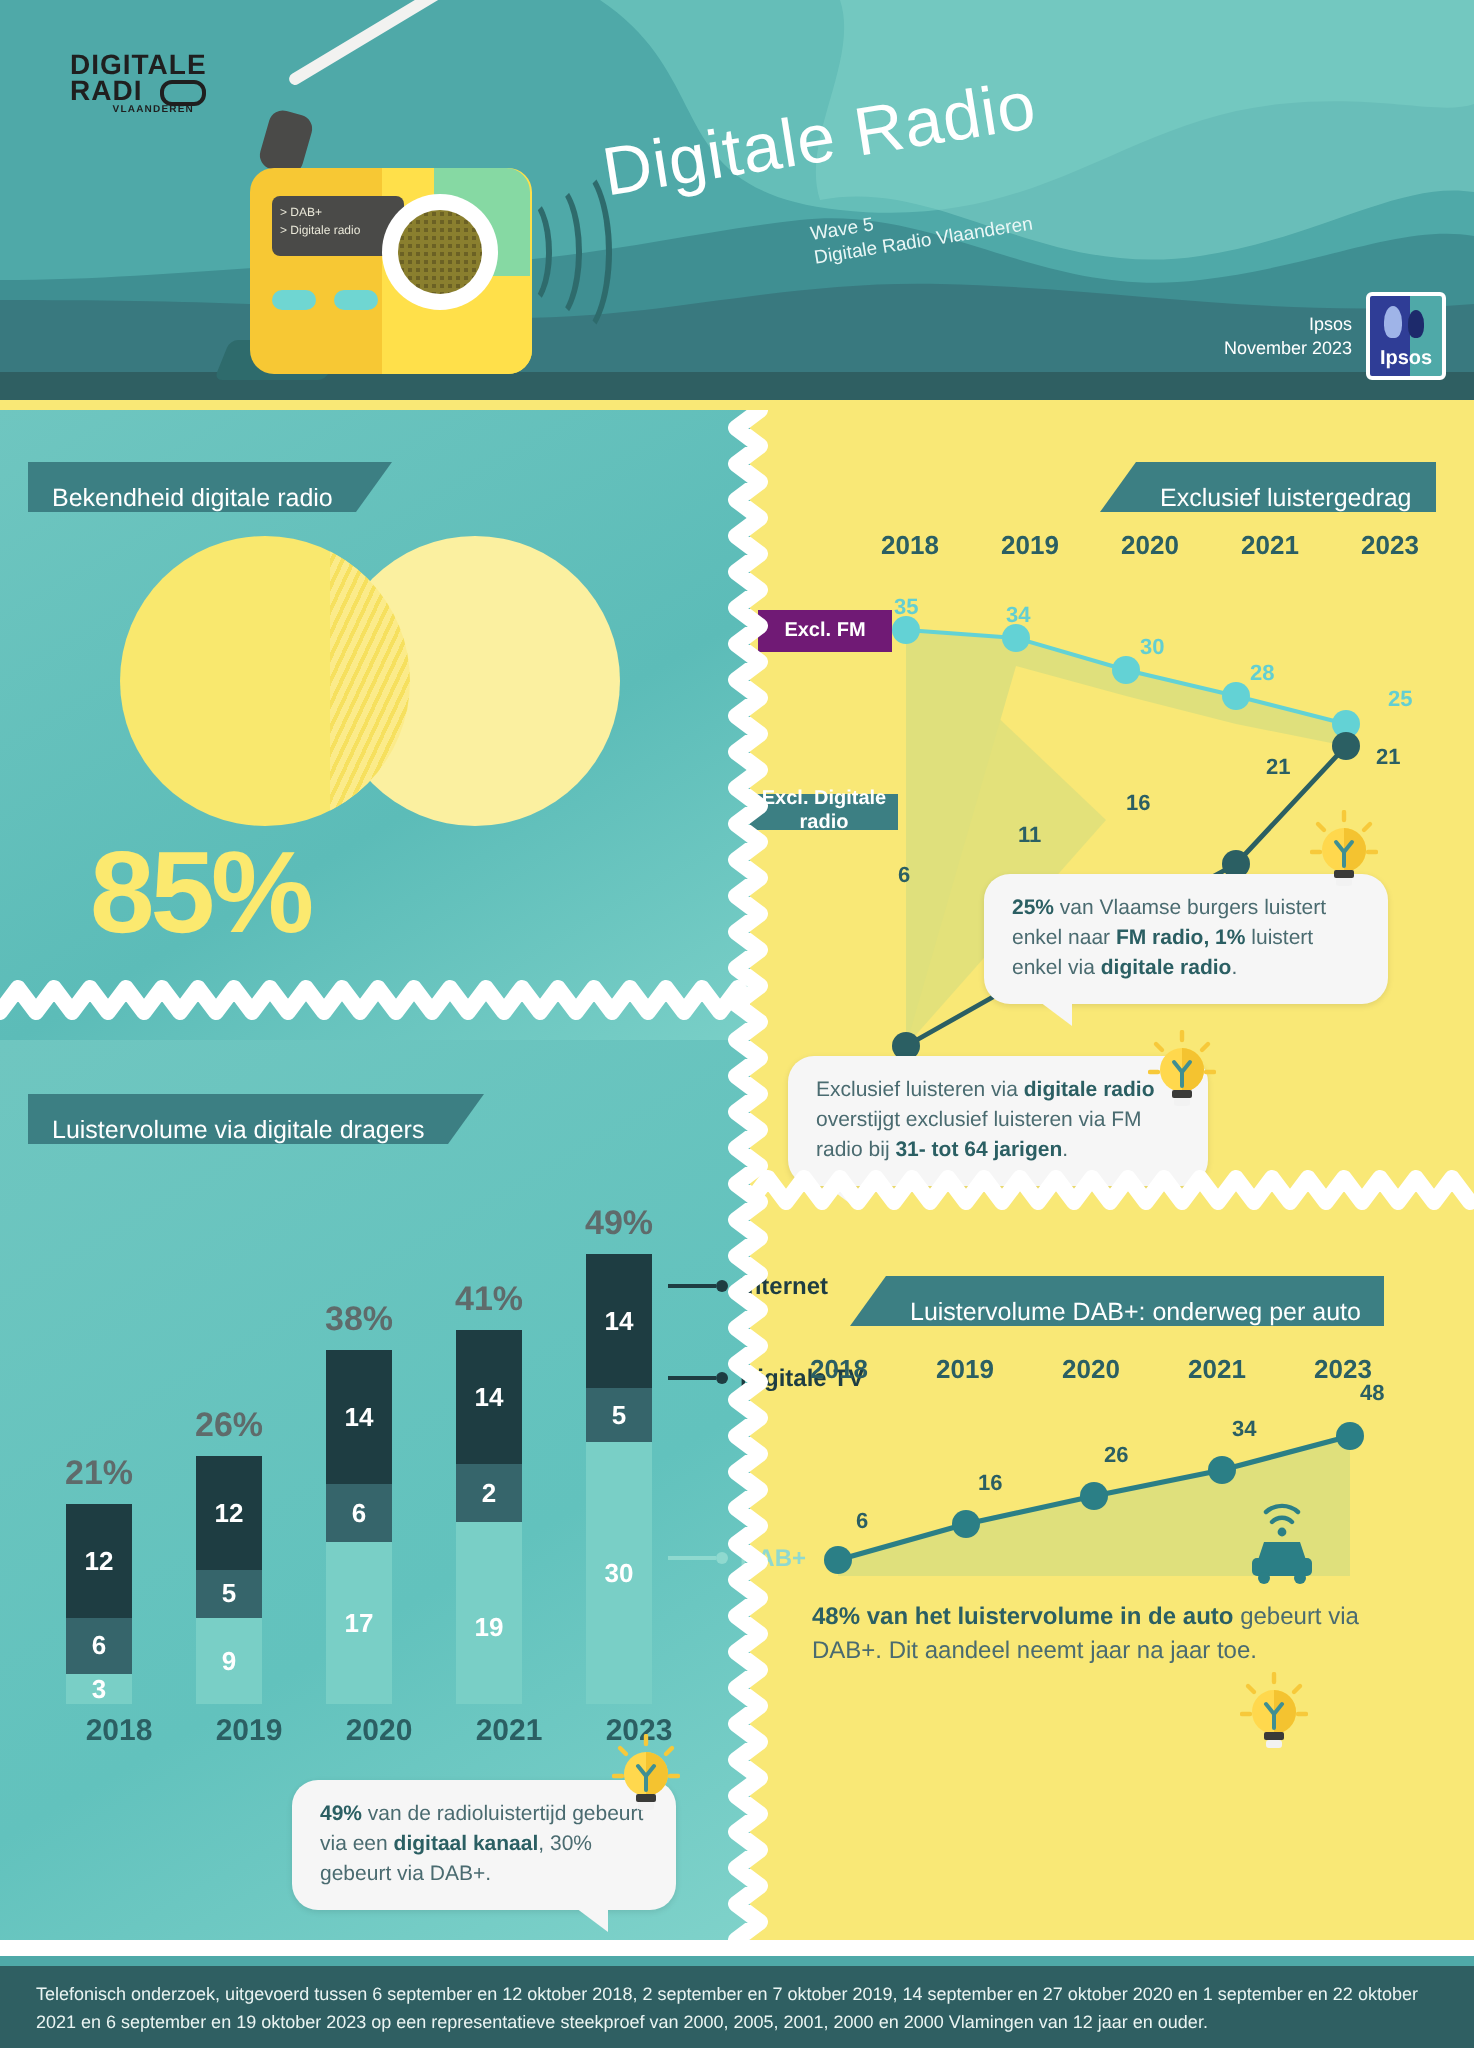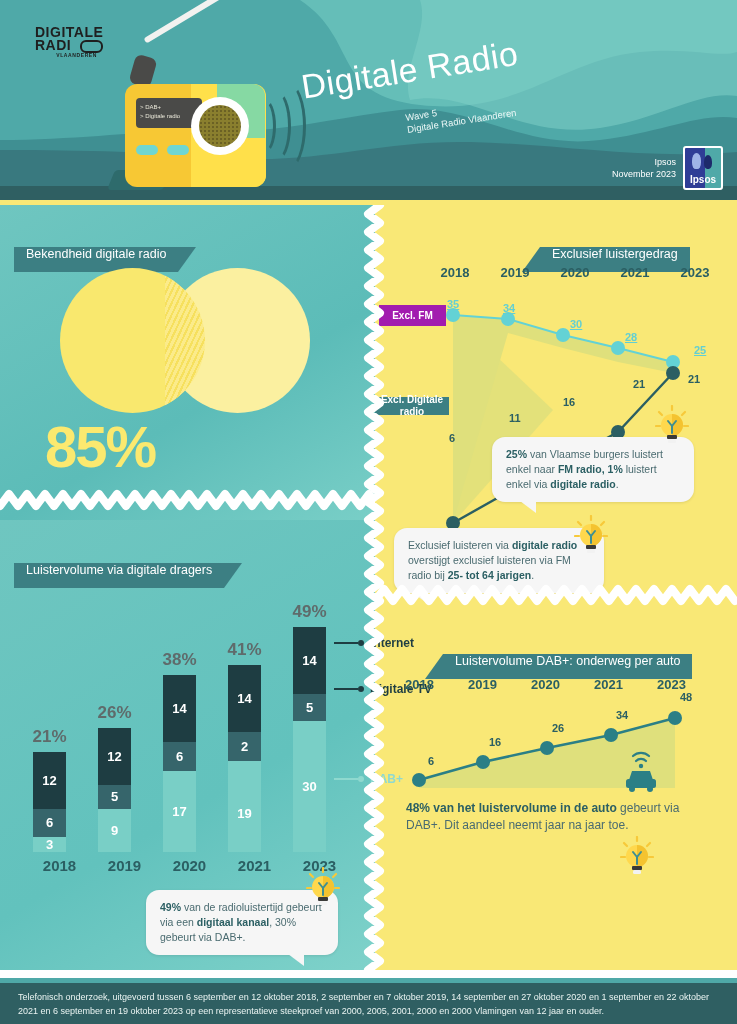--- a/index.html
+++ b/index.html
@@ -49,22 +49,22 @@
   .p-tl{position:absolute;left:0;top:205px;width:375px;height:315px;background:linear-gradient(150deg,#6fc6c0,#5cbcb8 60%,#79cfc7);}
   .p-bl{position:absolute;left:0;top:520px;width:375px;height:450px;background:linear-gradient(150deg,#6fc6c0,#62c2bd 60%,#7fd2ca);}
   .p-tr{position:absolute;left:375px;top:205px;width:362px;height:405px;background:#f9e876;}
   .p-br{position:absolute;left:375px;top:610px;width:362px;height:360px;background:#f9e876;}
 
   .zig-v{position:absolute;left:362px;top:205px;width:26px;height:765px;}
   .zig-h1{position:absolute;left:0;top:487px;width:375px;height:26px;}
   .zig-h2{position:absolute;left:375px;top:582px;width:362px;height:26px;}
 
   
-  .tag{position:absolute;height:25px;display:flex;align-items:flex-start;color:#ffffff;
-     font:400 12.5px/14px "Liberation Sans",sans-serif;margin-top:16px;}
+  .tag{position:absolute;height:25px;display:flex;align-items:flex-end;color:#ffffff;
+     font:400 12.5px/14px "Liberation Sans",sans-serif;}
   .tag.teal{background:#3c7f83;}
   .tag.teal-r{background:#3c7f83;}
   .tag-in{padding:0 12px;}
   .tag .notch-r{position:absolute;right:-18px;top:0;border-style:solid;border-width:25px 18px 0 0;border-color:#3c7f83 transparent transparent transparent;}
   .tag .notch-l{position:absolute;left:-18px;top:0;border-style:solid;border-width:0 0 25px 18px;border-color:transparent transparent #3c7f83 transparent;}
 
   
   .venn{position:absolute;left:60px;top:268px;width:250px;height:145px;}
   .venn .c{position:absolute;top:0;width:145px;height:145px;border-radius:50%;}
   .venn .c1{left:0;background:#f9e86e;}
@@ -74,24 +74,24 @@
      background:repeating-linear-gradient(115deg,#f6e05e 0 2px,#fbeb8a 2px 5px);}
   .big-pct{position:absolute;left:45px;top:418px;font:700 58px/58px "Liberation Sans",sans-serif;color:#fbe96f;letter-spacing:-2px;}
   .big-txt{position:absolute;left:195px;top:427px;width:175px;font:700 14.5px/19px "Liberation Sans",sans-serif;color:#fbe96f;}
 
   
   .yr-row{position:absolute;display:flex;}
   .yr{font:700 13px/15px "Liberation Sans",sans-serif;color:#2b5f63;text-align:center;}
   .lchart{position:absolute;left:375px;top:205px;width:362px;height:405px;}
   .lbl-tag{position:absolute;display:flex;align-items:center;justify-content:center;text-align:center;
      font:700 10px/12px "Liberation Sans",sans-serif;color:#ffffff;}
-  .lbl-fm{background:#a21caf;}
+  .lbl-fm{background:#701a75;}
   .lbl-dg{background:#3c7f83;}
   .dv{position:absolute;font:700 11px/12px "Liberation Sans",sans-serif;}
-  .dv.fm{color:#63cfd2;text-decoration:underline;}
+  .dv.fm{color:#63cfd2;}
   .dv.dg{color:#2b5f63;}
 
   
   .bub{position:absolute;background:#f6f6f6;border-radius:13px;padding:10px 14px;box-sizing:border-box;
      font:400 10.5px/15px "Liberation Sans",sans-serif;color:#4a6b70;box-shadow:0 1px 3px rgba(0,0,0,.10);}
   .bub b{color:#2b5f63;font-weight:700;}
   .bub .tail{position:absolute;bottom:-11px;width:0;height:0;border-style:solid;
      border-width:12px 0 0 16px;border-color:#f6f6f6 transparent transparent transparent;}
   .bulb{position:absolute;width:34px;height:40px;}
 
@@ -197,21 +197,21 @@
 
   <div class="venn">
     <span class="c c1"></span>
     <span class="c c2"></span>
     <span class="ov">
         <i></i>
       </span>
   </div>
   <div class="big-pct">85%</div>
 
-  <div class="tag teal-r" style="left:540px;top:231px;">
+  <div class="tag teal-r" style="left:568px;top:231px;">
     <span class="notch-l"></span>
     <span class="tag-in">Exclusief luistergedrag</span>
   </div>
 
   <div class="yr-row" style="left:425px;top:265px;">
     <span class="yr" style="width:60px">2018</span>
     <span class="yr" style="width:60px">2019</span>
     <span class="yr" style="width:60px">2020</span>
     <span class="yr" style="width:60px">2021</span>
     <span class="yr" style="width:60px">2023</span>
@@ -268,21 +268,21 @@
         <line x1="33" y1="21" x2="29" y2="21"></line>
     </g>
     <circle cx="17" cy="20" r="11" fill="#ffd84d"></circle>
     <path d="M17,9 A11,11 0 0,1 17,31 Z" fill="#f4c330"></path>
     <path d="M13,16 L17,21 L21,16 M17,21 L17,28" stroke="#3f8f92" stroke-width="2" fill="none" stroke-linecap="round"></path>
     <rect x="12" y="30" width="10" height="4" rx="1" fill="#3a3a38"></rect>
     <rect x="13" y="34" width="8" height="4" rx="1.5" fill="#f2f2f2"></rect>
   </svg>
 
   <div class="bub" style="left:394px;top:528px;width:210px;">
-    <span>Exclusief luisteren via </span><b>digitale radio</b><span> overstijgt exclusief luisteren via FM radio bij </span><b>25- tot 64 jarigen</b><span>.</span>
+    <span>Exclusief luisteren via </span><b>digitale radio</b><span> overstijgt exclusief luisteren via FM radio bij </span><b>31- tot 64 jarigen</b><span>.</span>
     <span class="tail" style="left:18px"></span>
   </div>
   <svg class="bulb" style="left:574px;top:515px;" viewBox="0 0 34 40">
     <g stroke="#f7c93a" stroke-width="2.2" stroke-linecap="round">
       <line x1="17" y1="1" x2="17" y2="5"></line>
         <line x1="4" y1="7" x2="7" y2="10"></line>
         <line x1="30" y1="7" x2="27" y2="10"></line>
       <line x1="1" y1="21" x2="5" y2="21"></line>
         <line x1="33" y1="21" x2="29" y2="21"></line>
     </g>

